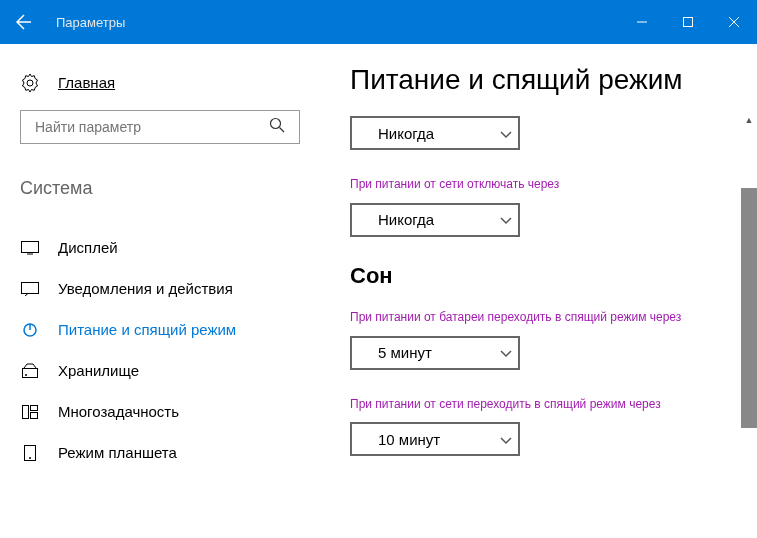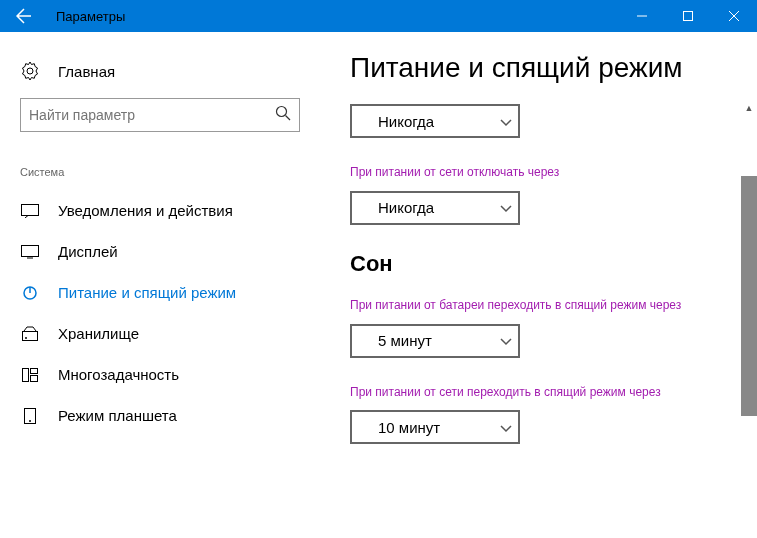--- a/index.html
+++ b/index.html
@@ -1,34 +1,34 @@
 <!DOCTYPE html>
 <html><head>
 <meta charset="utf-8">
 <style>
 * { margin: 0; padding: 0; box-sizing: border-box; font-family: 'Segoe UI', Tahoma, sans-serif; }
 body { width: 757px; height: 538px; background: #fff; overflow: hidden; position: relative; }
 
-.titlebar { height: 32px; background: #0078d7; color: #000000; display: flex; align-items: center; }
+.titlebar { height: 44px; background: #0078d7; color: #e5e5e5; display: flex; align-items: center; }
 .back-btn { width: 48px; height: 32px; display: flex; align-items: center; justify-content: center; cursor: pointer; }
 .title-text { font-size: 13px; margin-left: 8px; flex: 1; }
 .win-controls { display: flex; }
 .win-btn { width: 46px; height: 32px; display: flex; align-items: center; justify-content: center; cursor: pointer; }
 
 .content { display: flex; height: 506px; }
 .sidebar { width: 330px; padding: 20px 0 0 20px; }
-.home-row { display: flex; align-items: center; padding: 10px 0 18px 0; cursor: pointer; }
+.home-row { display: flex; align-items: flex-start; padding: 10px 0 18px 0; cursor: pointer; text-decoration: underline; }
 .home-icon { width: 20px; display: flex; justify-content: center; }
 .home-label { font-size: 15px; margin-left: 18px; color: #000; }
 
-.search-box { width: 280px; height: 34px; border: 1px solid #999; display: flex; align-items: center; padding: 0 8px; margin-bottom: 34px; }
+.search-box { width: 280px; height: 34px; border: 1px solid #999; display: flex; align-items: center; padding: 0 14px; margin-bottom: 34px; }
 .search-input { flex: 1; border: none; outline: none; font-size: 14px; color: #666; background: transparent; }
 .search-icon { color: #333; }
 
-.category-label { font-size: 11px; color: #666; margin-bottom: 12px; }
+.category-label { font-size: 18px; color: #666; margin-bottom: 28px; }
 
 .nav-item { display: flex; align-items: center; padding: 12px 0; cursor: pointer; font-size: 15px; color: #000; }
 .nav-item.active { color: #0078d7; }
 .nav-icon { width: 20px; display: flex; justify-content: center; }
 .nav-label { margin-left: 18px; }
 
 .main { flex: 1; padding: 20px 30px 0 20px; position: relative; overflow: hidden; }
 .page-title { font-size: 28px; font-weight: 400; margin-bottom: 20px; color: #000; }
 
 .setting-label { font-size: 12px; color: #a21caf; margin-bottom: 10px; line-height: 1.4; }
@@ -90,34 +90,34 @@
           </svg>
       </span>
     </div>
 
     <div class="category-label">Система</div>
 
     <div class="nav-item">
       <span class="nav-icon">
           <svg width="18" height="14" viewBox="0 0 18 14">
             <rect x="0.5" y="0.5" width="17" height="11" stroke="#000" fill="none"></rect>
-            <path d="M4 14l3-2.5" stroke="#000"></path>
-          </svg>
-        </span>
-      <span class="nav-label">Уведомления и действия</span>
+            <path d="M6 13h6" stroke="#000"></path>
+          </svg>
+        </span>
+      <span class="nav-label">Дисплей</span>
     </div>
 
     <div class="nav-item">
       <span class="nav-icon">
           <svg width="18" height="14" viewBox="0 0 18 14">
             <rect x="0.5" y="0.5" width="17" height="11" stroke="#000" fill="none"></rect>
-            <path d="M6 13h6" stroke="#000"></path>
-          </svg>
-        </span>
-      <span class="nav-label">Дисплей</span>
+            <path d="M4 14l3-2.5" stroke="#000"></path>
+          </svg>
+        </span>
+      <span class="nav-label">Уведомления и действия</span>
     </div>
 
     <div class="nav-item active">
       <span class="nav-icon">
           <svg width="16" height="16" viewBox="0 0 16 16">
             <circle cx="8" cy="8" r="6" stroke="#0078d7" fill="none" stroke-width="1.5"></circle>
             <path d="M8 2v6" stroke="#0078d7" stroke-width="1.5"></path>
           </svg>
         </span>
       <span class="nav-label">Питание и спящий режим</span>

